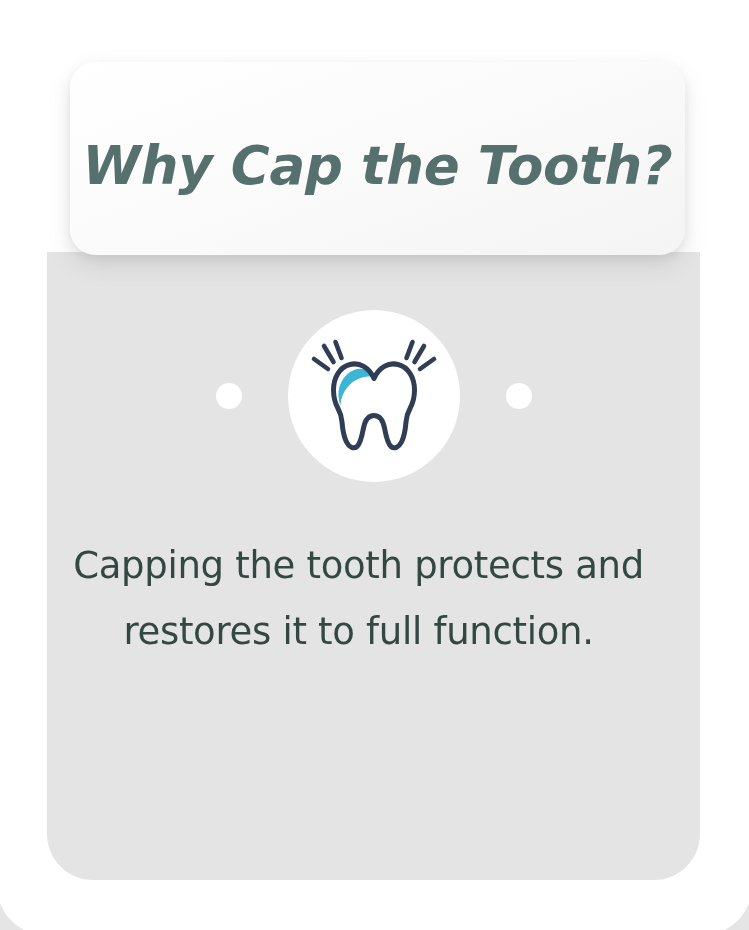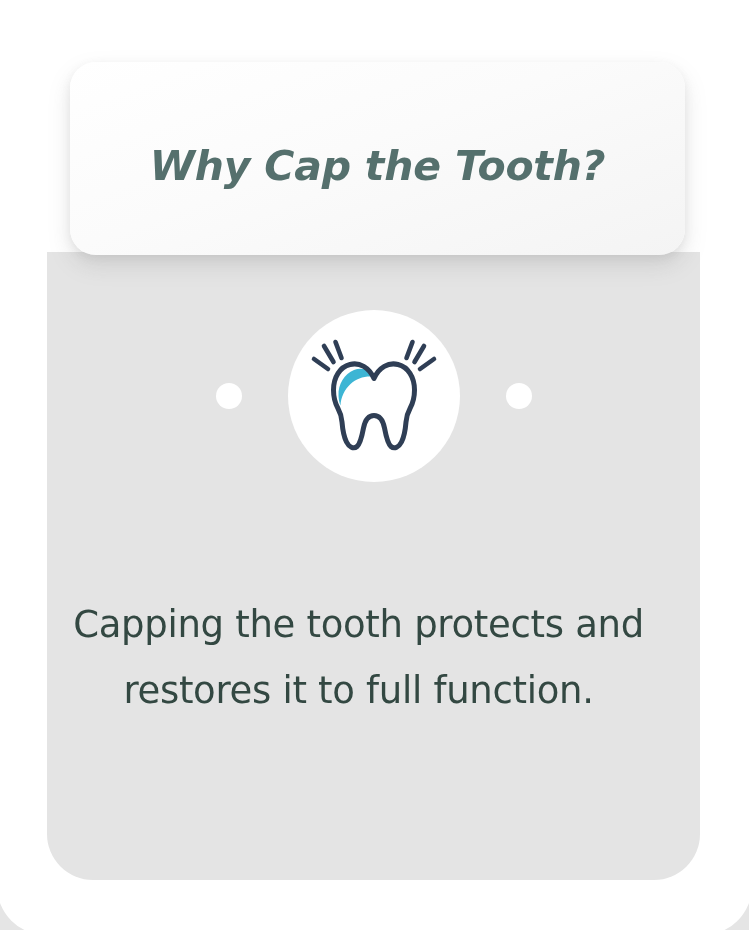--- a/index.html
+++ b/index.html
@@ -63,21 +63,21 @@
       0 10px 22px rgba(120,120,120,0.20),
       0 3px 8px rgba(120,120,120,0.10);
     display: flex;
     align-items: center;
     justify-content: center;
     z-index: 3;
   }
 
   .header-title {
     font-family: "DejaVu Sans", sans-serif;
-    font-size: 41px;
+    font-size: 53px;
     font-weight: bold;
     font-style: italic;
     color: #55706d;
     letter-spacing: -0.2px;
     white-space: nowrap;
     margin-top: 14px;
     user-select: none;
   }
 
   
@@ -114,21 +114,21 @@
   }
 
   .icon-circle svg {
     display: block;
   }
 
   
   .body-copy {
     position: absolute;
     left: 47px;
-    top: 592px;
+    top: 533px;
     width: 623px;
     text-align: center;
     font-family: "DejaVu Sans", sans-serif;
     font-size: 37px;
     line-height: 66px;
     font-weight: normal;
     color: #334842;
     letter-spacing: -0.3px;
     z-index: 4;
     user-select: none;

